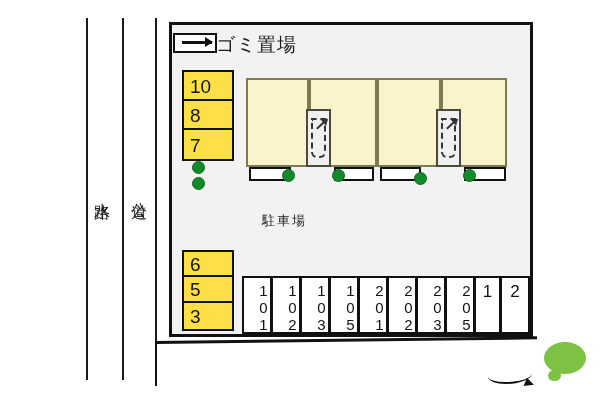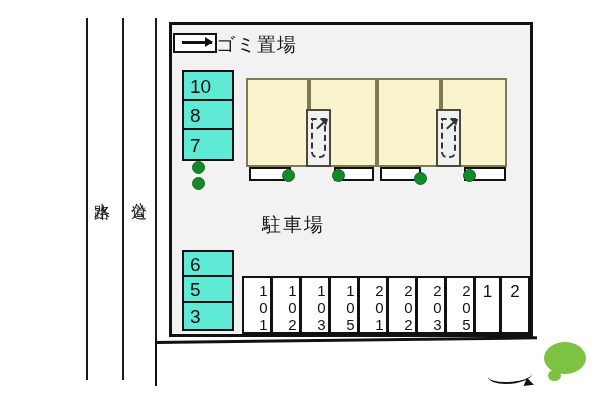--- a/index.html
+++ b/index.html
@@ -47,21 +47,21 @@
     border-left:8px solid #111;border-top:5px solid transparent;border-bottom:5px solid transparent;
   }
   .trash-label{
     position:absolute;left:204px;top:32px;
     font-size:19px;color:#1a1a1a;letter-spacing:1px;white-space:nowrap;
   }
 
   
   .cellstack{position:absolute;}
   .cell{
-    background:#5eead4;border:2px solid #111;box-sizing:border-box;
+    background:#fde047;border:2px solid #111;box-sizing:border-box;
     position:relative;
   }
   .cell span{
     position:absolute;left:6px;top:50%;transform:translateY(-50%);
     font-size:19px;color:#111;line-height:1;
   }
 
   
   .bldg{
     position:absolute;background:#faf4cd;border:2px solid #7d7a52;box-sizing:border-box;
@@ -82,21 +82,21 @@
   .balcony{
     position:absolute;background:#ffffff;border:2px solid #111;box-sizing:border-box;
   }
 
   .tree{
     position:absolute;width:13px;height:13px;border-radius:50%;
     background:#138a2a;border:1px solid #0c6b20;box-sizing:border-box;
   }
 
   .lot-label{
-    position:absolute;font-size:19px;color:#1a1a1a;letter-spacing:2px;white-space:nowrap;
+    position:absolute;font-size:13px;color:#1a1a1a;letter-spacing:2px;white-space:nowrap;
   }
 
   
   .pcell{
     position:absolute;background:#ffffff;border:2px solid #111;box-sizing:border-box;
   }
   .pcell .vnum{
     position:absolute;left:0;right:0;top:4px;
     font-size:15px;color:#111;line-height:0.92;text-align:center;
     writing-mode:vertical-rl;text-orientation:upright;

